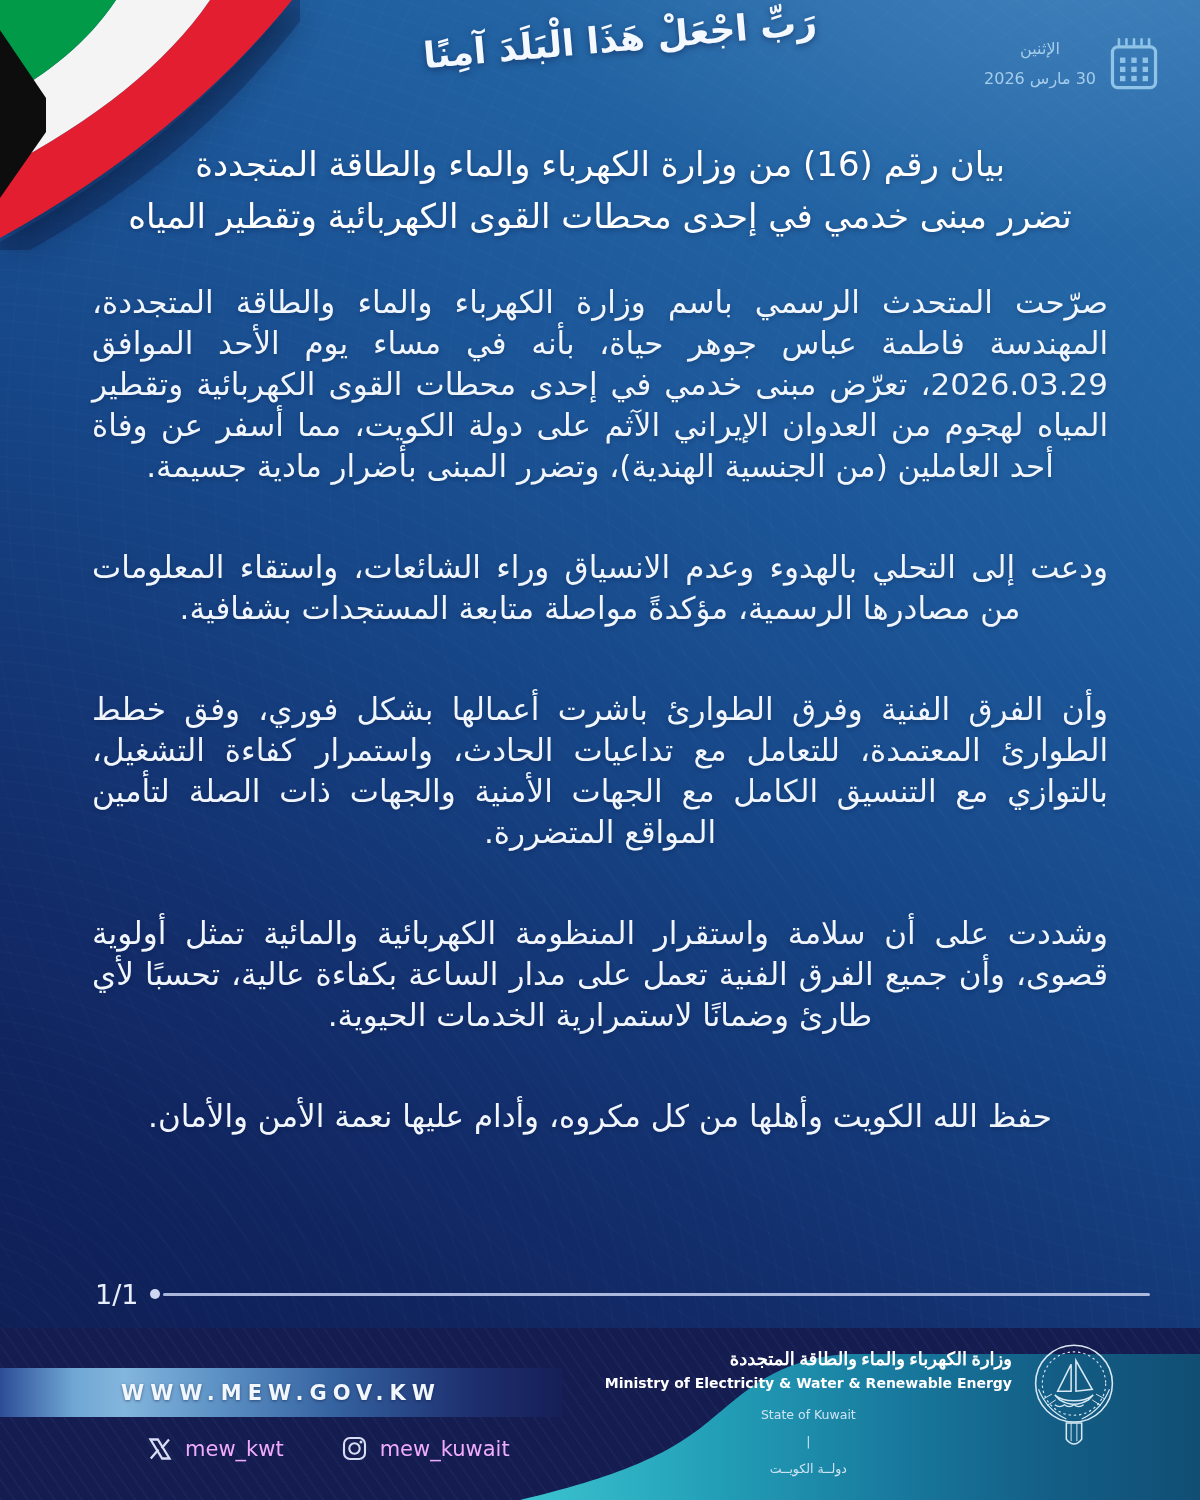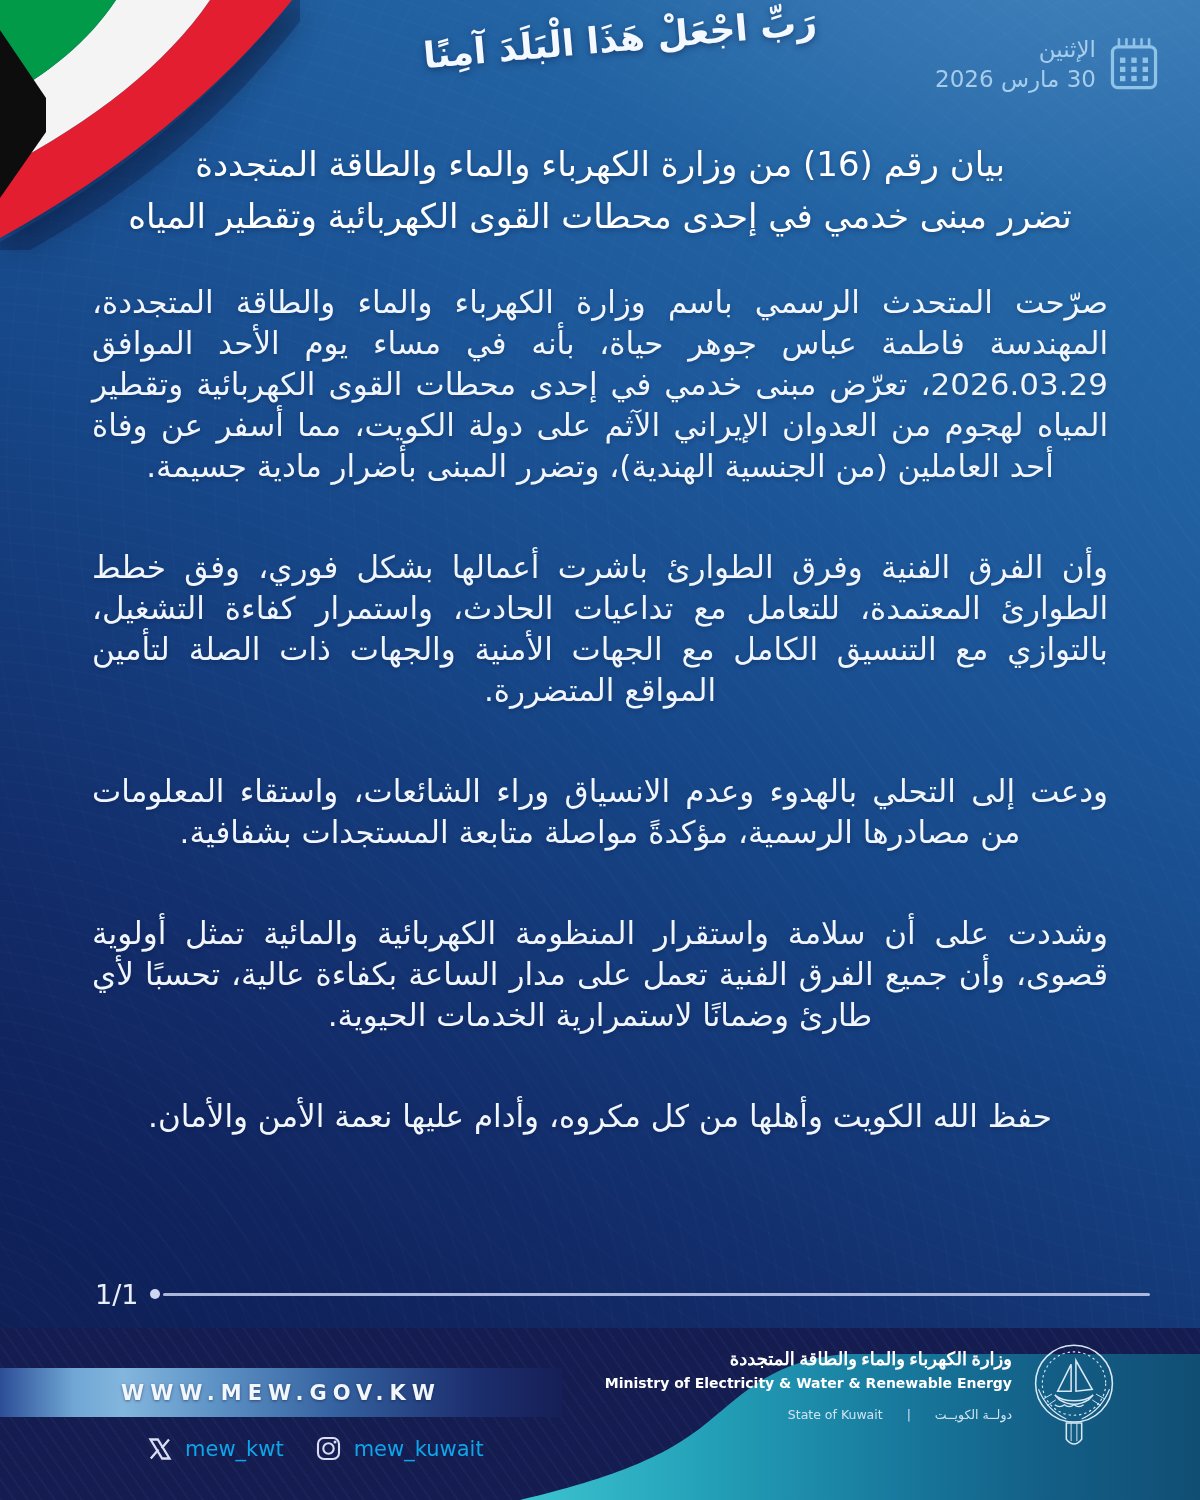--- a/index.html
+++ b/index.html
@@ -17,21 +17,21 @@
       repeating-radial-gradient(circle at 108% 30%, rgba(180,210,255,.03) 0 2px, transparent 2px 23px);
   }
   .flag{position:absolute;left:0;top:0;width:300px;height:250px;filter:drop-shadow(4px 8px 14px rgba(4,10,40,.45));}
   .callig{
     position:absolute;left:410px;top:18px;width:420px;text-align:center;
     color:#f4f8ff;font-size:36px;font-weight:bold;transform:rotate(-5deg);
     text-shadow:0 2px 6px rgba(10,25,70,.5);direction:rtl;
   }
   .date-block{position:absolute;right:40px;top:34px;display:flex;flex-direction:row-reverse;align-items:flex-start;gap:12px;direction:ltr;}
   .date-icon{width:52px;height:56px;margin-top:2px;}
-  .date-text{text-align:right;color:#a6cdec;font-size:23px;line-height:30px;direction:rtl;}
+  .date-text{text-align:center;color:#a6cdec;font-size:16px;line-height:30px;direction:rtl;}
   .title{
     position:absolute;left:70px;right:70px;top:138px;direction:rtl;text-align:center;
     color:#ffffff;font-weight:normal;font-size:34px;line-height:52px;
     text-shadow:0 2px 5px rgba(8,20,60,.35);
   }
   .body-copy{position:absolute;left:92px;right:92px;top:282px;direction:rtl;color:#f1f6fd;}
   .body-copy p{
     margin:0 0 60px 0;font-size:31px;line-height:41px;
     text-align:justify;text-align-last:center;
     text-shadow:0 2px 4px rgba(8,20,60,.3);
@@ -49,26 +49,26 @@
     content:"";position:absolute;inset:0;pointer-events:none;
     background:repeating-linear-gradient(55deg, rgba(160,190,255,.045) 0 2px, transparent 2px 11px);
   }
   .swoosh{position:absolute;right:0;top:0;width:1200px;height:172px;}
   .www-band{
     position:absolute;left:0;top:40px;width:562px;height:49px;
     background:linear-gradient(90deg,#2c4d96 0%,#6fa6d4 13%,#83b6dd 22%,#5e93c6 38%,#34619f 60%,#1d2f6f 84%,#161f57 100%);
     display:flex;align-items:center;justify-content:center;
   }
   .www-band span{color:#f2f7fd;font-weight:bold;font-size:21px;letter-spacing:6px;text-shadow:0 1px 3px rgba(10,20,60,.5);}
-  .social{position:absolute;left:148px;top:108px;display:flex;align-items:center;gap:32px;color:#0ea5e9;font-size:21px;}
+  .social{position:absolute;left:148px;top:108px;display:flex;align-items:center;gap:58px;color:#f0abfc;font-size:21px;}
   .social .item{display:flex;align-items:center;gap:13px;}
   .ministry{position:absolute;right:188px;top:20px;text-align:right;color:#ffffff;direction:rtl;}
   .ministry .ar{font-size:18px;font-weight:bold;letter-spacing:.5px;margin-bottom:5px;font-family:Liberation Serif, serif;}
   .ministry .en{font-size:14px;font-weight:bold;direction:ltr;margin-bottom:16px;}
-  .ministry .state{display:flex;justify-content:flex-end;align-items:center;gap:24px;direction:ltr;font-size:12.5px;color:#cfe4f3;}
+  .ministry .state{display:flex;justify-content:flex-end;align-items:center;gap:12px;direction:ltr;font-size:12.5px;color:#cfe4f3;flex-direction:column;}
   .emblem{position:absolute;right:78px;top:10px;width:96px;height:118px;opacity:.95;}
 </style>
 </head>
 <body>
 
 <div class="poster">
 
   <svg class="flag" viewBox="0 0 300 250" aria-hidden="true">
     <path d="M292,0 C220,92 122,176 0,242 L0,266 C132,198 236,110 316,0 Z" fill="rgba(8,16,52,0.28)"></path>
     <path d="M210,0 L292,0 C220,90 120,172 0,238 L0,170 C96,120 166,64 210,0 Z" fill="#e31e30"></path>
@@ -101,22 +101,22 @@
     </div>
   </div>
 
   <div class="title">
     <div>بيان رقم (16) من وزارة الكهرباء والماء والطاقة المتجددة</div>
     <div>تضرر مبنى خدمي في إحدى محطات القوى الكهربائية وتقطير المياه</div>
   </div>
 
   <div class="body-copy">
     <p>صرّحت المتحدث الرسمي باسم وزارة الكهرباء والماء والطاقة المتجددة، المهندسة فاطمة عباس جوهر حياة، بأنه في مساء يوم الأحد الموافق 2026.03.29، تعرّض مبنى خدمي في إحدى محطات القوى الكهربائية وتقطير المياه لهجوم من العدوان الإيراني الآثم على دولة الكويت، مما أسفر عن وفاة أحد العاملين (من الجنسية الهندية)، وتضرر المبنى بأضرار مادية جسيمة.</p>
+    <p>ودعت إلى التحلي بالهدوء وعدم الانسياق وراء الشائعات، واستقاء المعلومات من مصادرها الرسمية، مؤكدةً مواصلة متابعة المستجدات بشفافية.</p>
     <p>وأن الفرق الفنية وفرق الطوارئ باشرت أعمالها بشكل فوري، وفق خطط الطوارئ المعتمدة، للتعامل مع تداعيات الحادث، واستمرار كفاءة التشغيل، بالتوازي مع التنسيق الكامل مع الجهات الأمنية والجهات ذات الصلة لتأمين المواقع المتضررة.</p>
-    <p>ودعت إلى التحلي بالهدوء وعدم الانسياق وراء الشائعات، واستقاء المعلومات من مصادرها الرسمية، مؤكدةً مواصلة متابعة المستجدات بشفافية.</p>
     <p>وشددت على أن سلامة واستقرار المنظومة الكهربائية والمائية تمثل أولوية قصوى، وأن جميع الفرق الفنية تعمل على مدار الساعة بكفاءة عالية، تحسبًا لأي طارئ وضمانًا لاستمرارية الخدمات الحيوية.</p>
     <p class="closing">حفظ الله الكويت وأهلها من كل مكروه، وأدام عليها نعمة الأمن والأمان.</p>
   </div>
 
   <div class="page-line">
     <span>1/1</span>
     <span class="rule">
         <span class="dot"></span>
         <span class="bar"></span>
       </span>

